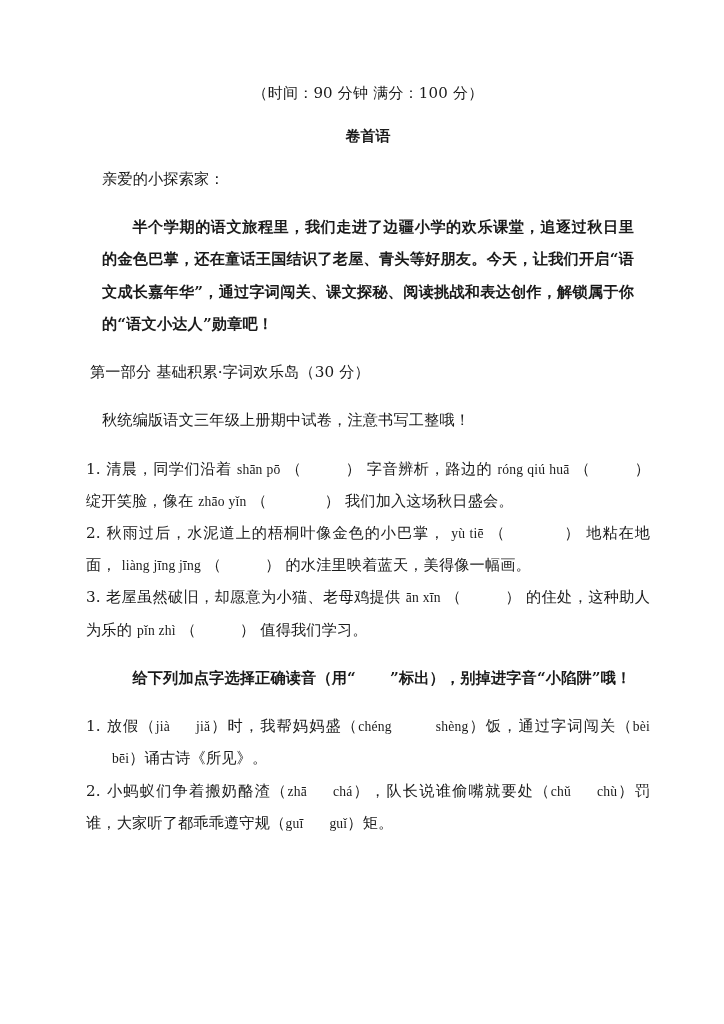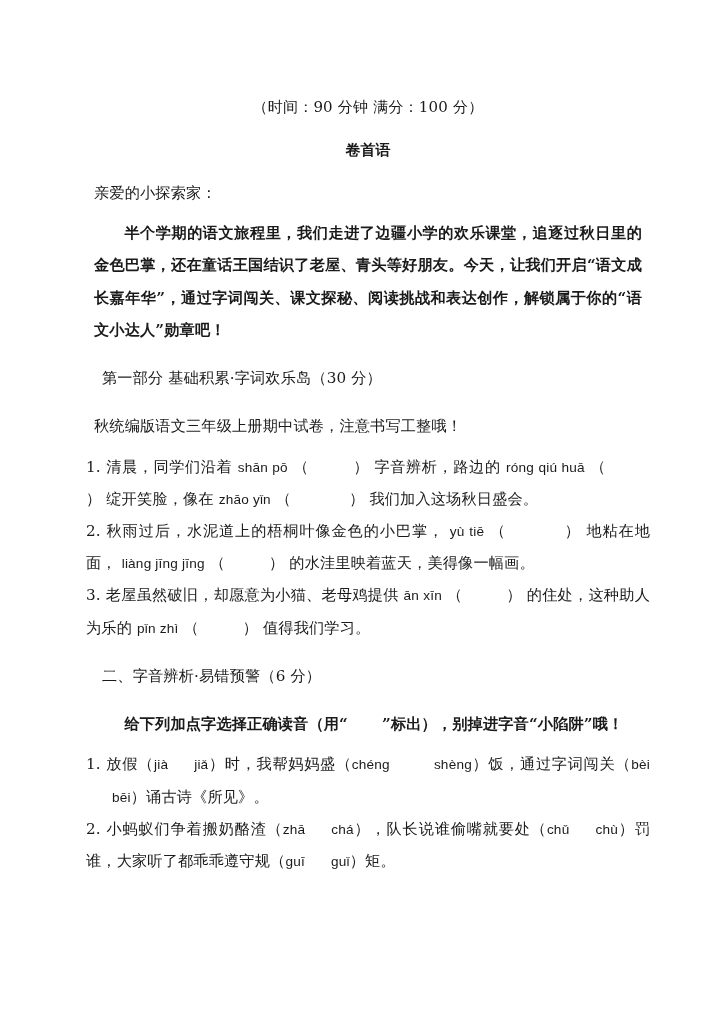--- a/index.html
+++ b/index.html
@@ -26,62 +26,62 @@
     font-size: 19.5px;
     font-weight: bold;
     letter-spacing: 0.4px;
     margin: 8px 0 0 0;
     line-height: 1.5;
     font-family: "DejaVu Serif", "Liberation Serif", serif;
   }
   .subtitle {
     text-align: center;
     font-size: 15px;
-    margin-top: 36px;
+    margin-top: 22px;
     line-height: 1.5;
     letter-spacing: 0.2px;
   }
   .section-label {
     text-align: center;
     font-size: 15px;
     margin-top: 20px;
     line-height: 1.5;
     font-weight: bold;
   }
   .para {
     font-size: 15.2px;
     line-height: 2.12;
-    margin: 8px;
+    margin: 16px;
     letter-spacing: 0.15px;
     text-align: justify;
     text-justify: inter-ideograph;
   }
   .para.greeting {
     margin-top: 16px;
   }
   .para.indent2 {
     text-indent: 2em;
     font-weight: bold;
   }
   .heading {
     font-size: 15.2px;
     line-height: 2.12;
-    margin: 16px;
+    margin: 4px;
     letter-spacing: 0.15px;
   }
   .qline {
     font-size: 15.2px;
     line-height: 2.12;
     margin: 0;
     letter-spacing: 0.15px;
     text-align: justify;
     text-justify: inter-ideograph;
   }
   .pinyin {
-    font-family: Liberation Sans, sans-serif;
+    font-family: Liberation Serif, serif;
     font-size: 13.6px;
     letter-spacing: 0.2px;
   }
   .num {
     font-family: "DejaVu Serif", "Liberation Serif", serif;
   }
   .blank-paren {
     letter-spacing: 0.1px;
   }
   .gap-sm { display: inline-block; width: 26px; }
@@ -137,21 +137,20 @@
     <span class="num">3.</span>
     <span>老屋虽然破旧，却愿意为小猫、老母鸡提供</span>
     <span class="pinyin">ān xīn</span>
     <span class="blank-paren"><span>（</span><span class="gap-md"></span><span>）</span></span>
     <span>的住处，这种助人为乐的</span>
     <span class="pinyin">pǐn zhì</span>
     <span class="blank-paren"><span>（</span><span class="gap-md"></span><span>）</span></span>
     <span>值得我们学习。</span>
   </p>
 
-  <p class="heading">二、字音辨析·易错预警（6 分）</p>
 
   <p class="para indent2">
     <span>给下列加点字选择正确读音（用“</span><span class="mark-gap"></span><span>”标出），别掉进字音“小陷阱”哦！</span>
   </p>
 
   <p class="qline">
     <span class="num">1.</span>
     <span>放假（</span><span class="pinyin">jià</span><span class="gap-sm"></span><span class="pinyin">jiǎ</span><span>）时，我帮妈妈盛（</span><span class="pinyin">chéng</span><span class="gap-md"></span><span class="pinyin">shèng</span><span>）饭，通过字词闯关（</span><span class="pinyin">bèi</span><span class="gap-sm"></span><span class="pinyin">bēi</span><span>）诵古诗《所见》。</span>
   </p>
 

